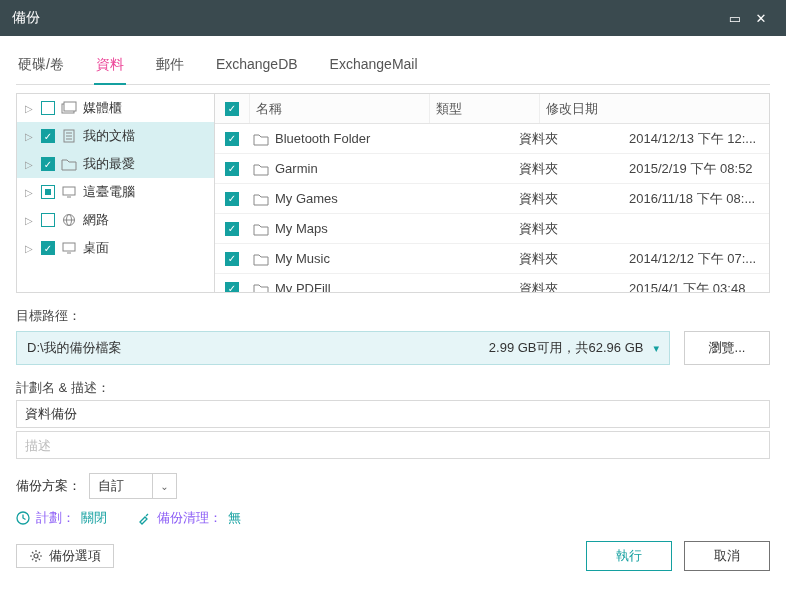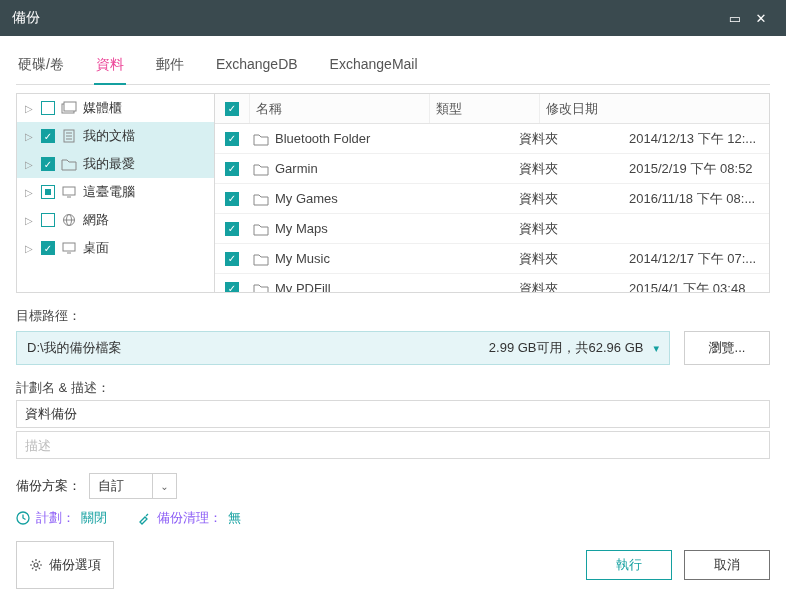--- a/index.html
+++ b/index.html
@@ -46,21 +46,21 @@
   .textinput::placeholder{ color:#bbb; }
   .schemerow { margin-top:14px; display:flex; align-items:center; gap:8px; font-size:13px; }
   .select { display:flex; }
   .select .sval { border:1px solid #cfcfcf; height:26px; min-width:64px; display:flex; align-items:center; padding:0 8px; }
   .select .sbtn { border:1px solid #cfcfcf; border-left:none; width:24px; height:26px; display:flex; align-items:center; justify-content:center; font-size:10px; color:#666; cursor:pointer;}
   .linksrow { margin-top:10px; display:flex; gap:30px; align-items:center; font-size:13px; }
   .linksrow .linklike { color:#14a0a0; cursor:pointer; display:flex; align-items:center; gap:6px;}
   .linksrow .lbl{ color:#8b5cf6;}
   .linksrow .val{ color:#14a0a0;}
   .bottombar { margin-top:14px; display:flex; align-items:center; }
-  .optbtn { border:1px solid #cfcfcf; height:48px; padding:0 12px; display:flex; align-items:center; gap:6px; cursor:pointer; font-size:13px;}
+  .optbtn { border:1px solid #cfcfcf; height:24px; padding:0 12px; display:flex; align-items:center; gap:6px; cursor:pointer; font-size:13px;}
   .push { flex:1; }
   .actbtn { border:1px solid #737373; height:30px; width:86px; display:flex; align-items:center; justify-content:center; font-size:13px; cursor:pointer; margin-left:12px;}
   .actbtn.primary { border:1px solid #14a0a0; color:#14a0a0; }
   svg { display:block; }
 </style>
 </head>
 <body>
 
 <div class="titlebar">
   <div class="title">備份</div>
@@ -231,21 +231,21 @@
             <div class="rname">
               <span class="folder-icon">
                 <svg viewBox="0 0 16 14">
                   <path d="M1 3h5l2 2h7v8H1z" fill="none" stroke="#888"></path>
                 </svg>
               </span>
               <span>My Music</span>
             </div>
             <div class="rsize"></div>
             <div class="rtype">資料夾</div>
-            <div class="rdate">2014/12/17 下午 07:...</div>
+            <div class="rdate">2014/12/12 下午 07:...</div>
           </div>
           <div class="ftrow">
             <div class="rchk">
               <span class="chk on">✓</span>
             </div>
             <div class="rname">
               <span class="folder-icon">
                 <svg viewBox="0 0 16 14">
                   <path d="M1 3h5l2 2h7v8H1z" fill="none" stroke="#888"></path>
                 </svg>

